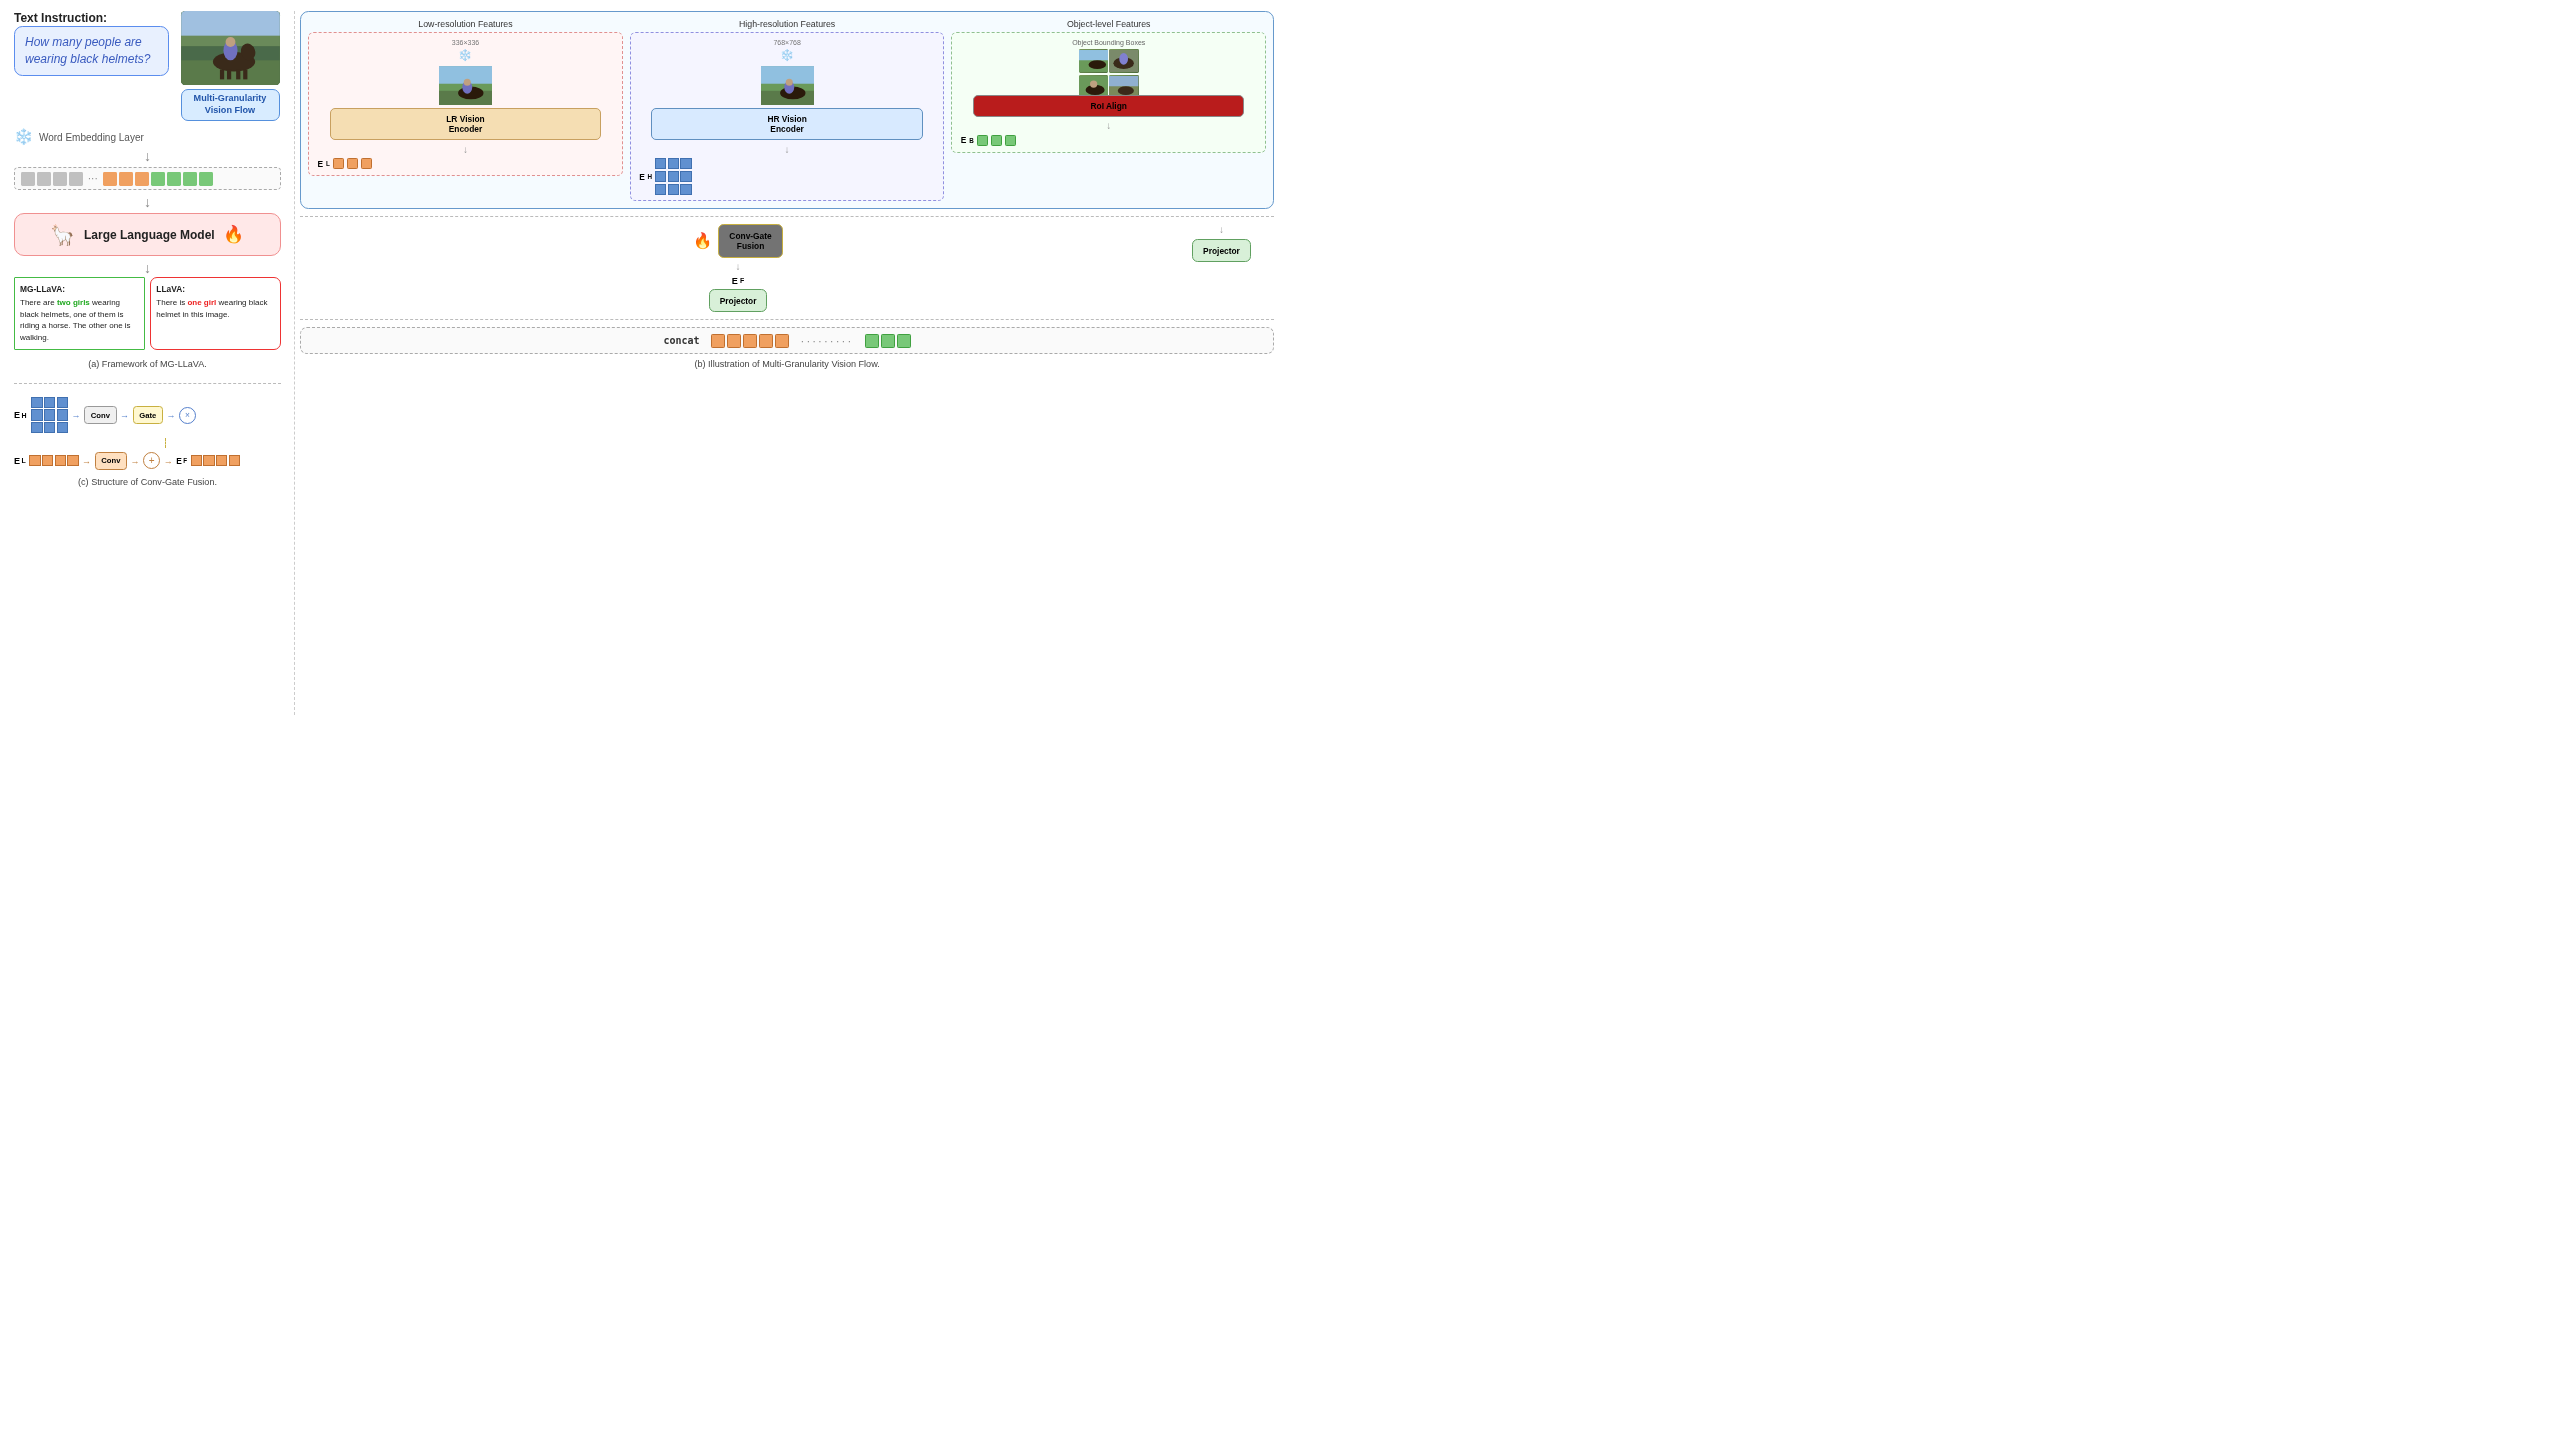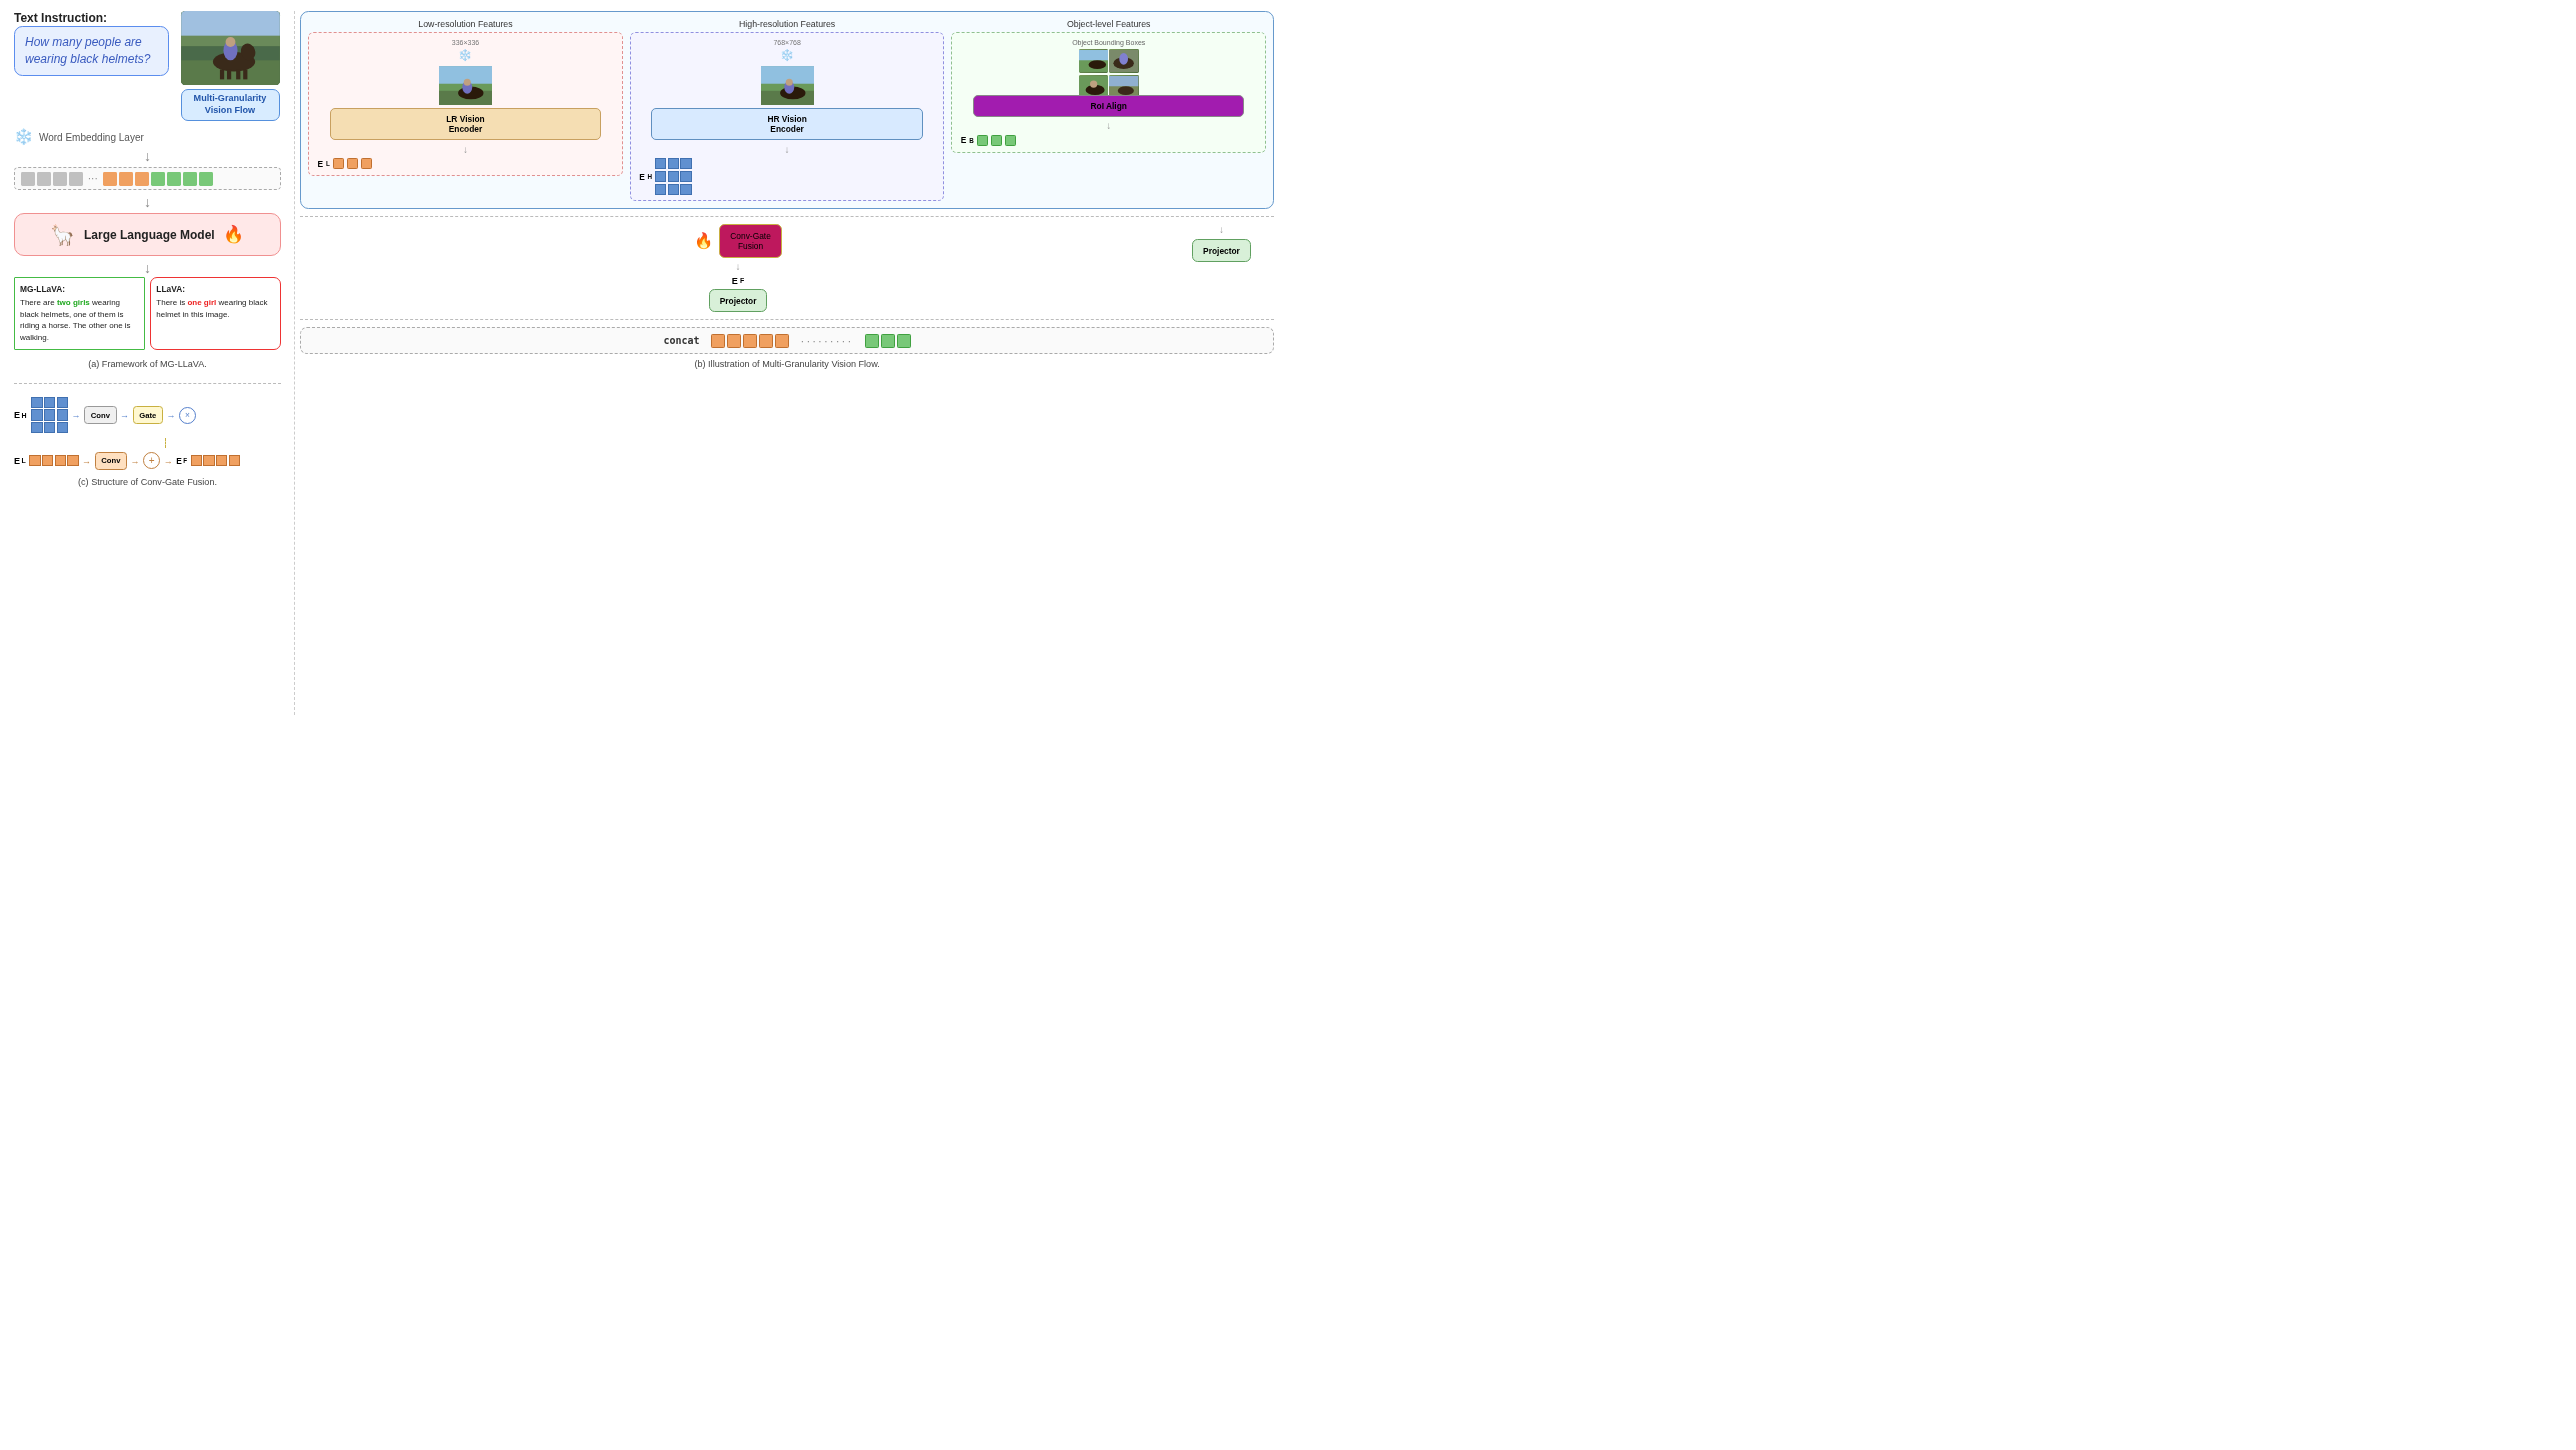--- a/index.html
+++ b/index.html
@@ -43,27 +43,27 @@
     }
     .arrow-down {
       text-align: center;
       font-size: 14px;
       color: #888;
       margin: 1.4px 0;
     }
     .llama-emoji { font-size: 20px; }
     .fire-emoji { font-size: 17px; }
     .yellow-box {
-      background: #be185d;
+      background: #737373;
       border: 1.1px solid #c8b040;
       border-radius: 5.6px;
       padding: 5.6px 10px;
       text-align: center;
       font-size: 8.4px;
-      font-weight: normal;
+      font-weight: bold;
     }
     .green-box {
       background: #d8f0d8;
       border: 1.1px solid #60a060;
       border-radius: 5.6px;
       padding: 5.6px 10px;
       text-align: center;
       font-size: 8.4px;
       font-weight: bold;
     }
@@ -312,21 +312,21 @@
     .feat-encoder-box {
       width: 90%;
       padding: 5px;
       border-radius: 5px;
       text-align: center;
       font-size: 8.4px;
       font-weight: bold;
     }
     .enc-lr { background: #f5deb3; border: 1.1px solid #c8a060; }
     .enc-hr { background: #d8eaff; border: 1.1px solid #6090c0; }
-    .enc-roi { background: #a21caf; border: 1.1px solid #888; }
+    .enc-roi { background: #b91c1c; border: 1.1px solid #888; }
 
     .feat-e-row {
       display: flex;
       align-items: center;
       gap: 2.8px;
       align-self: flex-start;
       padding-left: 2.8px;
     }
     .feat-e-bold { font-weight: bold; font-size: 8.4px; }
     .feat-tok-o { width: 11.3px; height: 11.3px; background: #f0a060; border: 0.7px solid #c07030; border-radius: 1.4px; }

